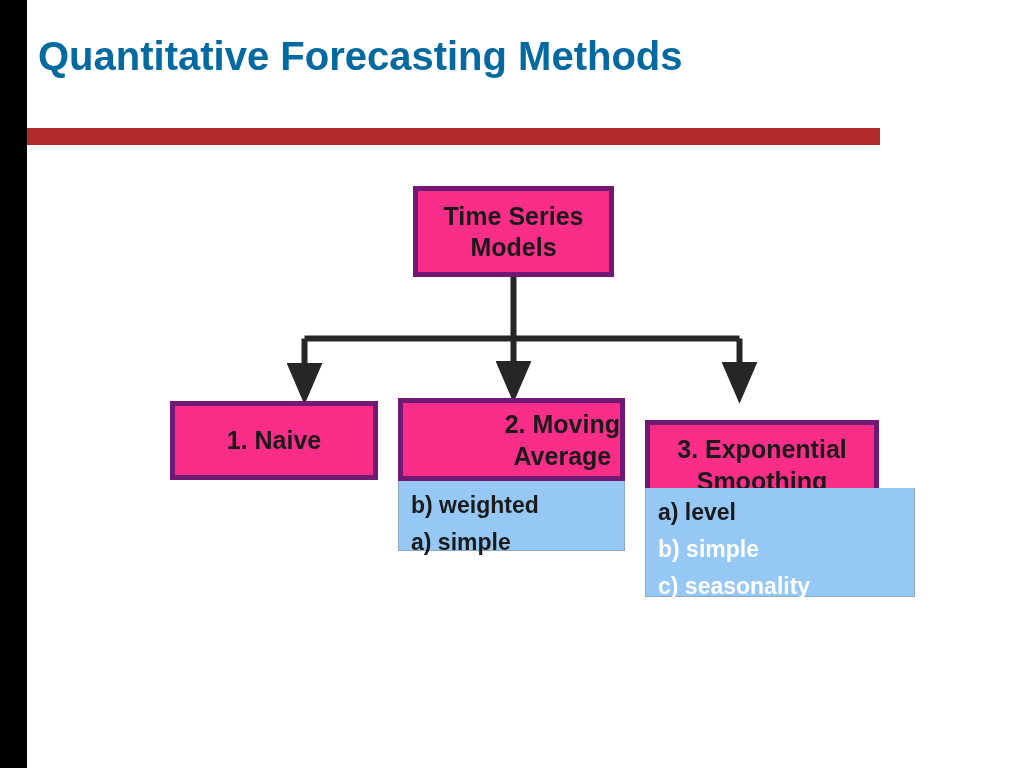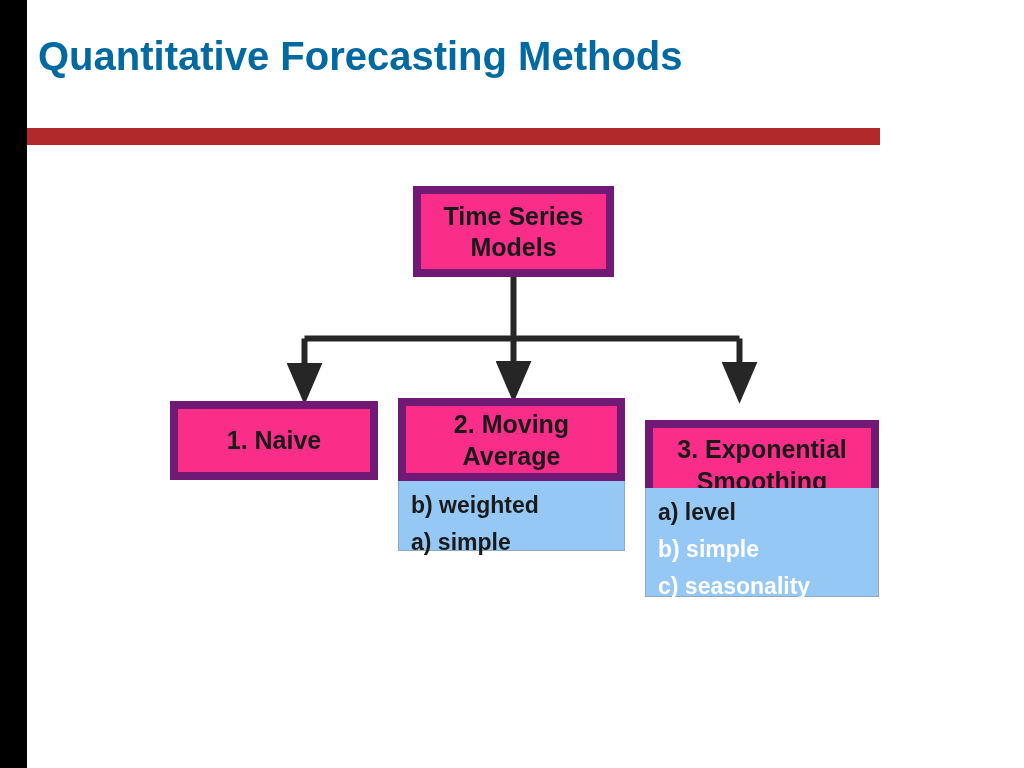--- a/index.html
+++ b/index.html
@@ -47,21 +47,21 @@
     top: 128px;
     width: 853px;
     height: 17px;
     background: #B02A2A;
   }
 
   
   .node {
     position: absolute;
     box-sizing: border-box;
-    border: 8px solid #701a75;
+    border: 5px solid #701a75;
     display: flex;
     align-items: center;
     justify-content: center;
     text-align: center;
     font-weight: bold;
     color: #1a1a1a;
   }
   .node.pink { background: #FA2D88; }
 
   
@@ -85,31 +85,31 @@
   #node-root {
     left: 413px; top: 186px; width: 201px; height: 91px;
     font-size: 25px; line-height: 31px;
   }
   #node-naive {
     left: 170px; top: 401px; width: 208px; height: 79px;
     font-size: 25px; line-height: 31px;
   }
   #node-moving {
     left: 398px; top: 398px; width: 227px; height: 83px;
-    font-size: 25px; line-height: 32px;
+    font-size: 25px; line-height: 32px; justify-content: flex-end;
   }
   #panel-moving {
     left: 398px; top: 481px; width: 227px; height: 70px;
   }
   #node-exponential {
     left: 645px; top: 399px; width: 234px; height: 89px;
     font-size: 25px; line-height: 32px; margin-top: 21px;
   }
   #panel-exponential {
-    left: 645px; top: 488px; width: 234px; height: 109px;
+    left: 645px; top: 488px; width: 270px; height: 109px;
   }
 
   
   #connectors {
     position: absolute;
     left: 0; top: 0;
     width: 1024px; height: 768px;
     pointer-events: none;
   }
 </style>

